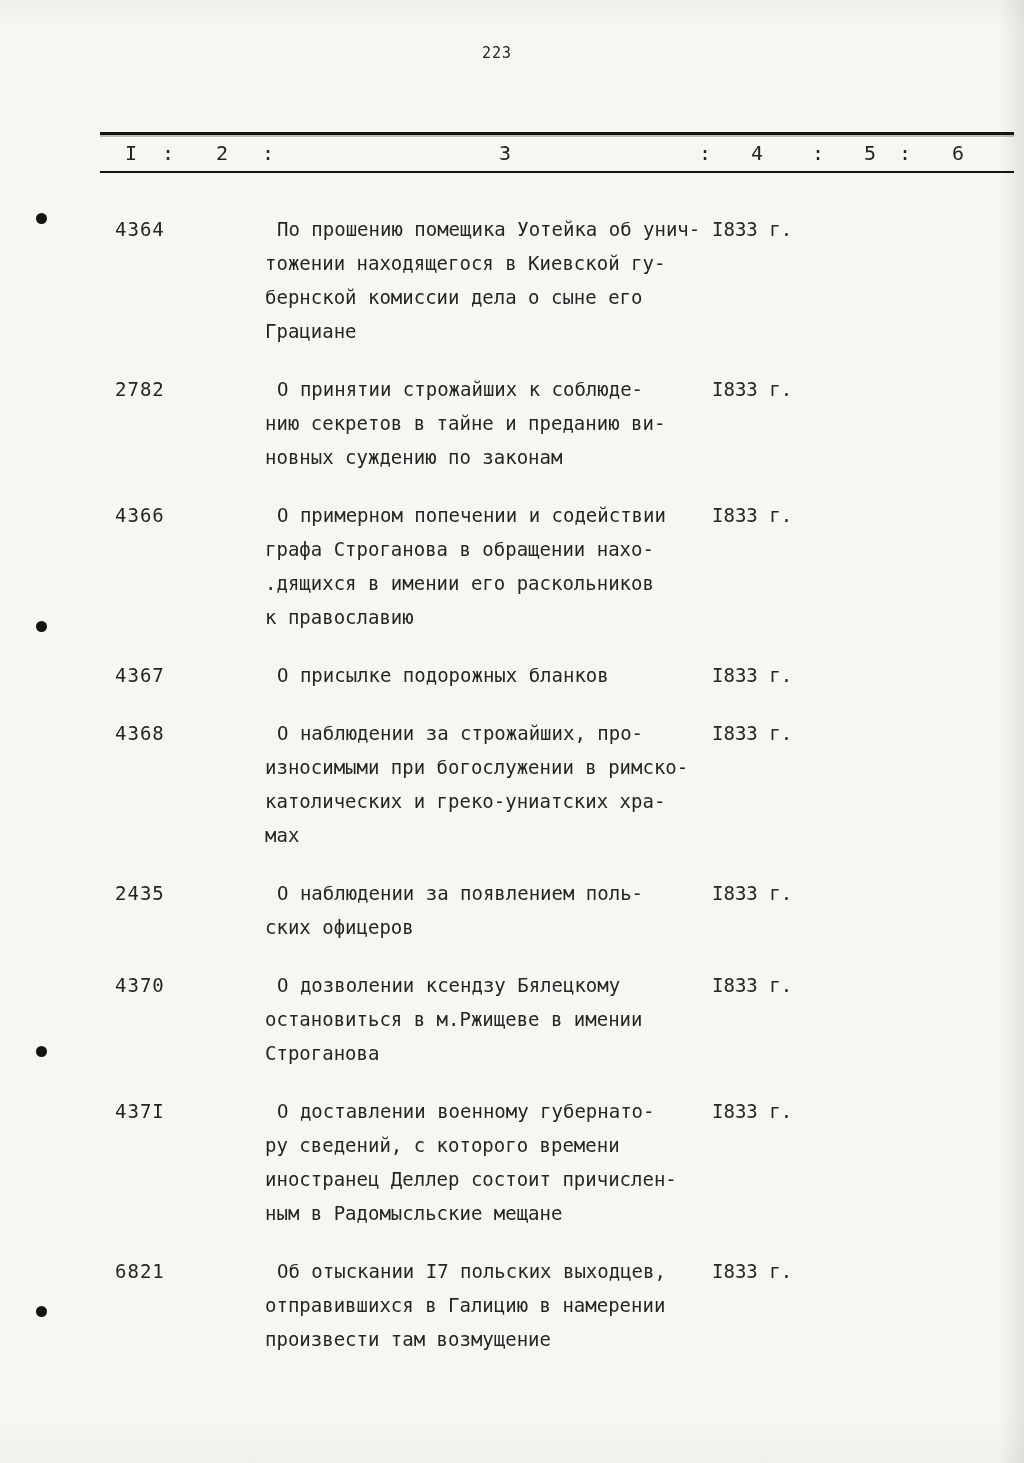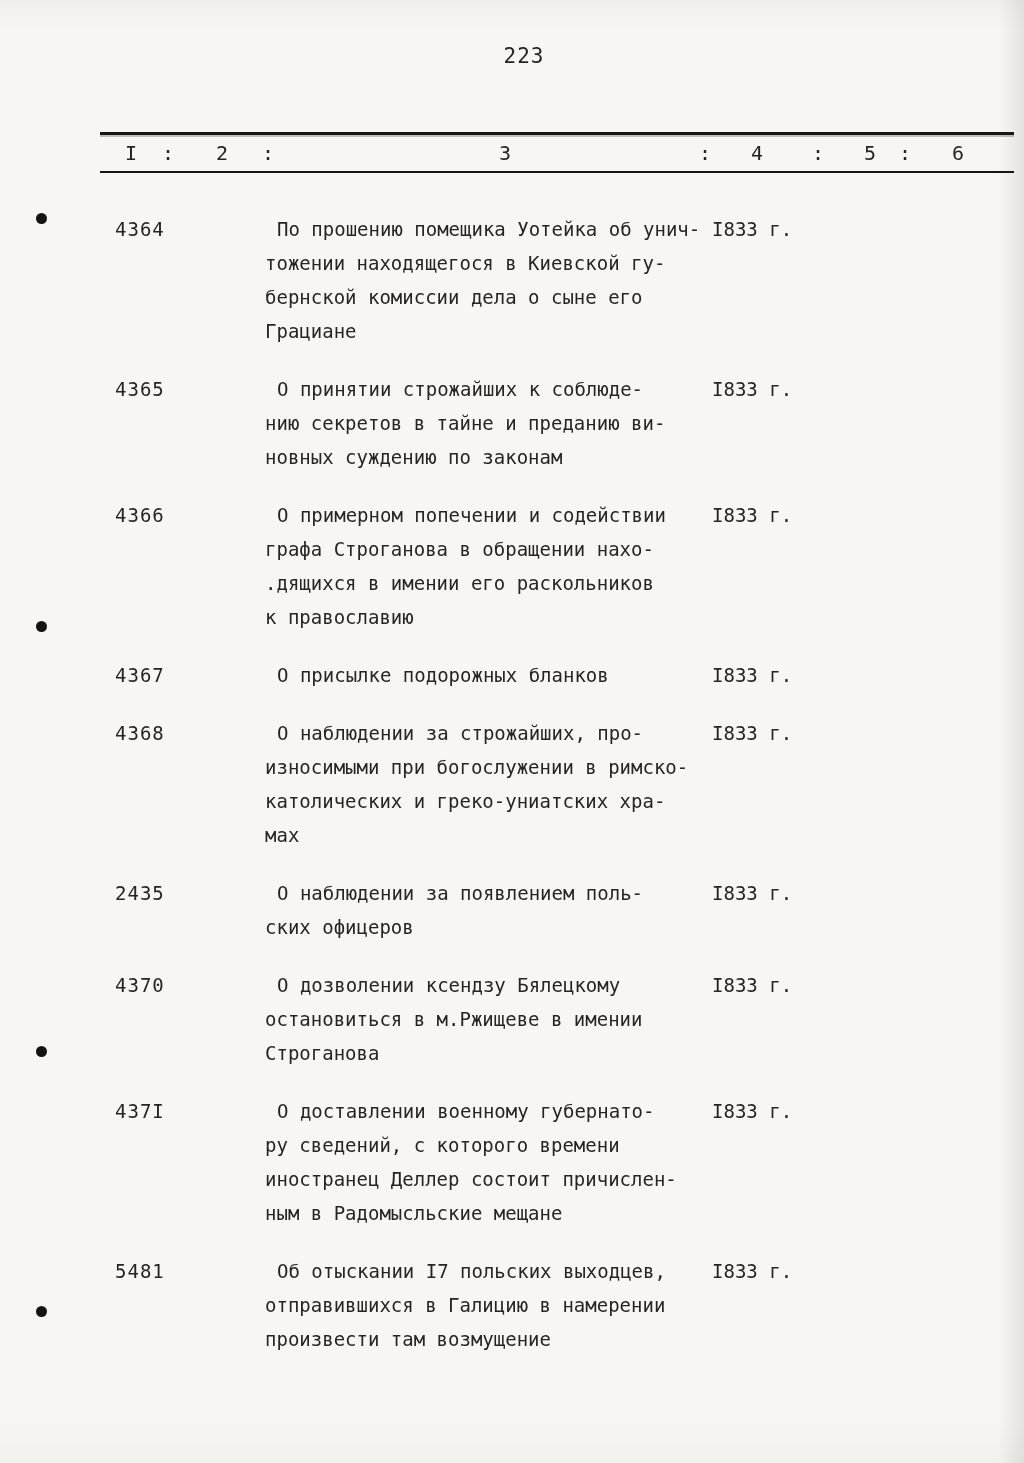--- a/index.html
+++ b/index.html
@@ -27,23 +27,22 @@
     width: 26px;
     background: linear-gradient(90deg, rgba(0,0,0,0) 0%, rgba(60,58,54,0.10) 100%);
     pointer-events: none;
   }
 
   .page-number {
     position: absolute;
     top: 44px;
     left: 497px;
     transform: translateX(-50%);
-    font-size: 21px;
+    font-size: 15px;
     letter-spacing: 1px;
-    margin-left: 27px;
   }
 
   .rule {
     position: absolute;
     left: 100px;
     width: 914px;
     background: #161512;
   }
   .rule-top {
     top: 132px;
@@ -145,21 +144,21 @@
   <div class="entries">
       <div class="entry">
         <div class="entry-number">4364</div>
         <div class="entry-text">По прошению помещика Уотейка об унич-
 тожении находящегося в Киевской гу-
 бернской комиссии дела о сыне его
 Грациане</div>
         <div class="entry-date">I833 г.</div>
       </div>
       <div class="entry">
-        <div class="entry-number">4365</div>
+        <div class="entry-number">2782</div>
         <div class="entry-text">О принятии строжайших к соблюде-
 нию секретов в тайне и преданию ви-
 новных суждению по законам</div>
         <div class="entry-date">I833 г.</div>
       </div>
       <div class="entry">
         <div class="entry-number">4366</div>
         <div class="entry-text">О примерном попечении и содействии
 графа Строганова в обращении нахо-
 .дящихся в имении его раскольников
@@ -194,21 +193,21 @@
       </div>
       <div class="entry">
         <div class="entry-number">437I</div>
         <div class="entry-text">О доставлении военному губернато-
 ру сведений, с которого времени
 иностранец Деллер состоит причислен-
 ным в Радомысльские мещане</div>
         <div class="entry-date">I833 г.</div>
       </div>
       <div class="entry">
-        <div class="entry-number">5481</div>
+        <div class="entry-number">6821</div>
         <div class="entry-text">Об отыскании I7 польских выходцев,
 отправившихся в Галицию в намерении
 произвести там возмущение</div>
         <div class="entry-date">I833 г.</div>
       </div>
     </div>
 
 <div class="dot" style="top: 213px;"></div>
     <div class="dot" style="top: 621px;"></div>
     <div class="dot" style="top: 1046px;"></div>

